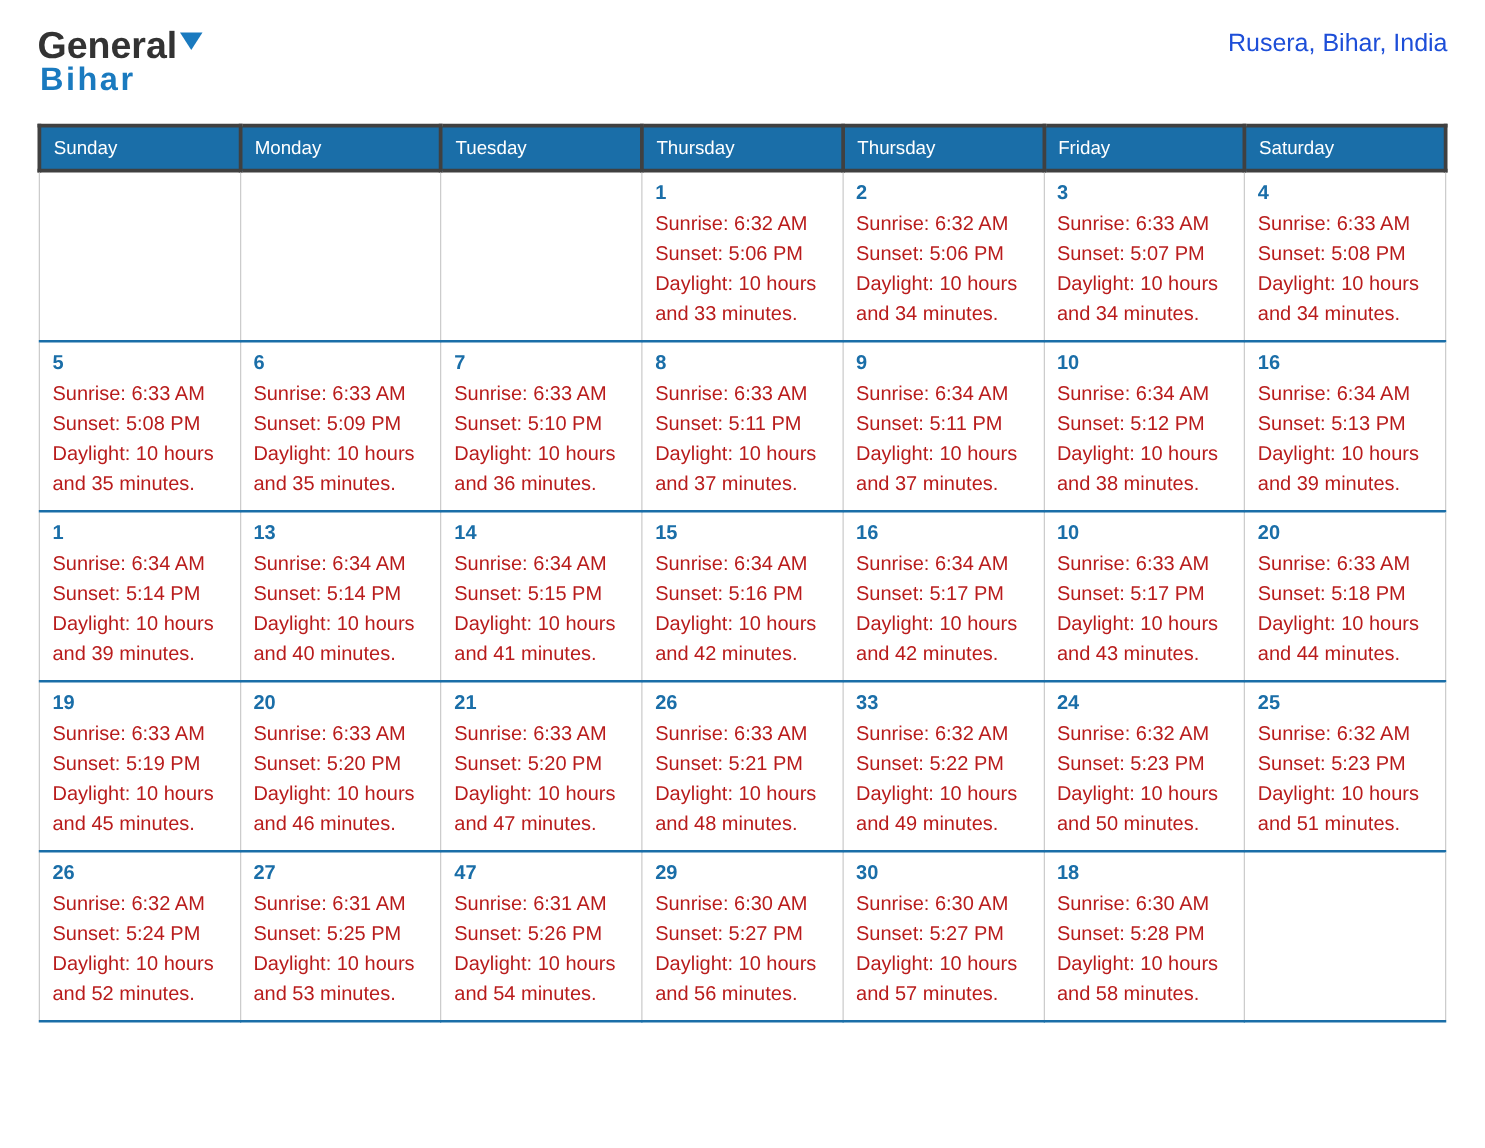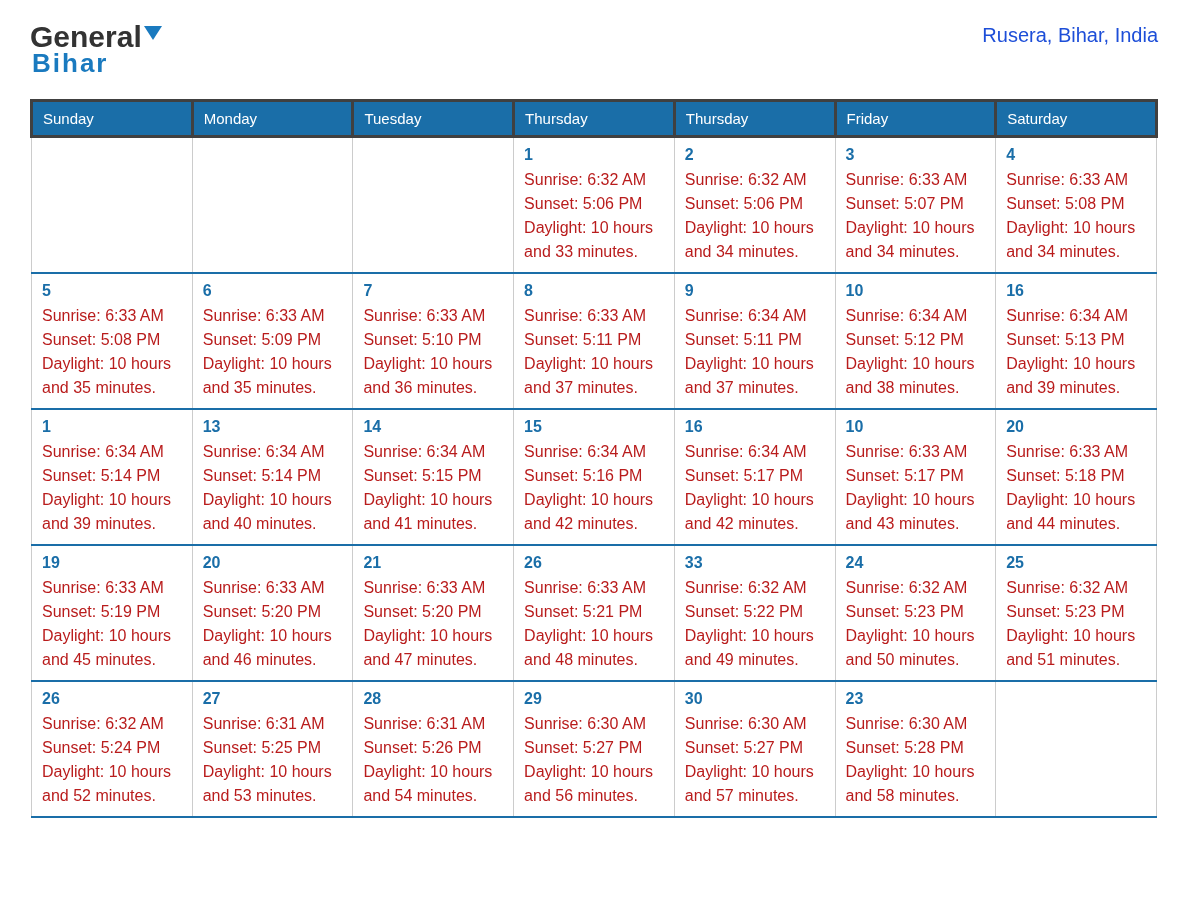--- a/index.html
+++ b/index.html
@@ -333,42 +333,42 @@
 and 52 minutes.</div>
         </td>
         <td>
           <span class="day-number">27</span>
           <div class="day-info" style="white-space: pre-line;">Sunrise: 6:31 AM
 Sunset: 5:25 PM
 Daylight: 10 hours
 and 53 minutes.</div>
         </td>
         <td>
-          <span class="day-number">28</span>
+          <span class="day-number">47</span>
           <div class="day-info" style="white-space: pre-line;">Sunrise: 6:31 AM
 Sunset: 5:26 PM
 Daylight: 10 hours
 and 54 minutes.</div>
         </td>
         <td>
           <span class="day-number">29</span>
           <div class="day-info" style="white-space: pre-line;">Sunrise: 6:30 AM
 Sunset: 5:27 PM
 Daylight: 10 hours
 and 56 minutes.</div>
         </td>
         <td>
           <span class="day-number">30</span>
           <div class="day-info" style="white-space: pre-line;">Sunrise: 6:30 AM
 Sunset: 5:27 PM
 Daylight: 10 hours
 and 57 minutes.</div>
         </td>
         <td>
-          <span class="day-number">23</span>
+          <span class="day-number">18</span>
           <div class="day-info" style="white-space: pre-line;">Sunrise: 6:30 AM
 Sunset: 5:28 PM
 Daylight: 10 hours
 and 58 minutes.</div>
         </td>
         <td class="empty-cell"></td>
       </tr>
     </tbody>
 </table>
 

